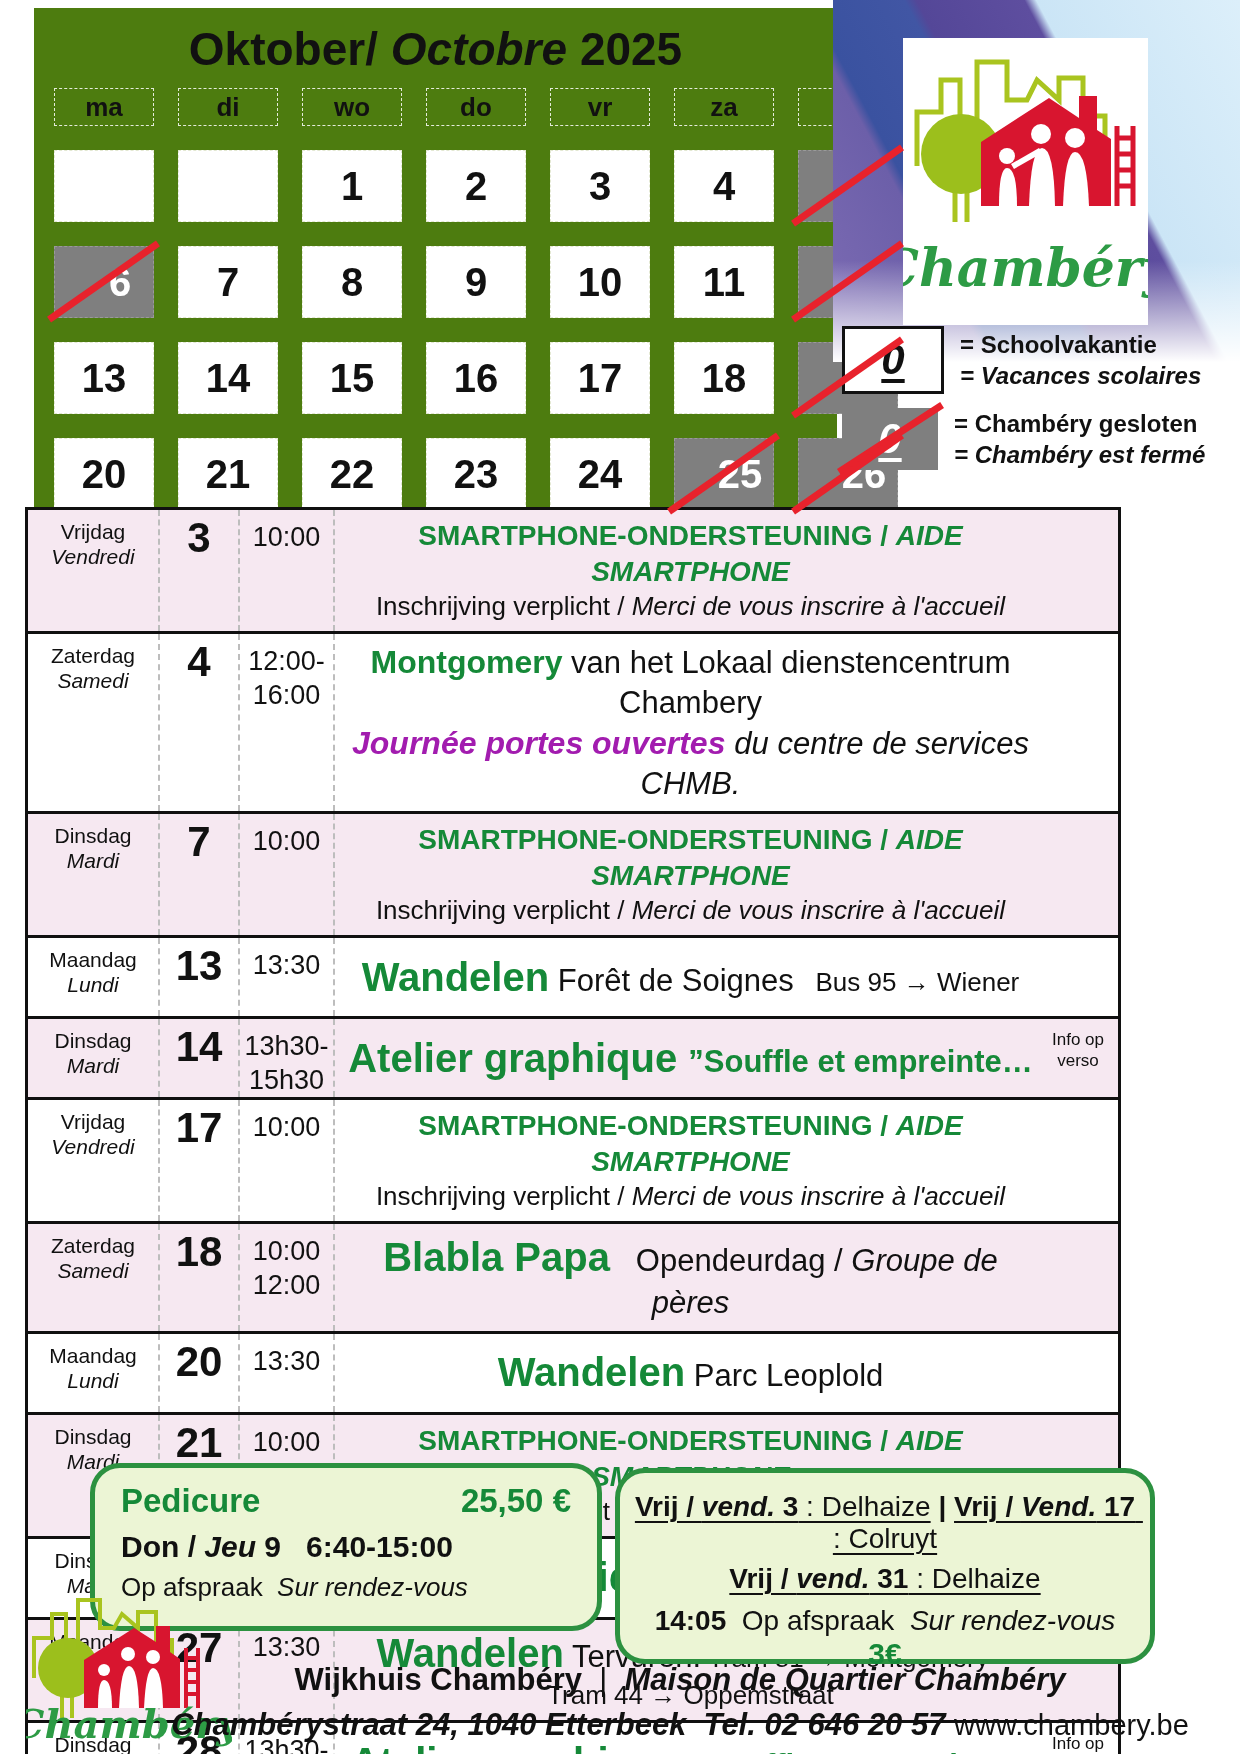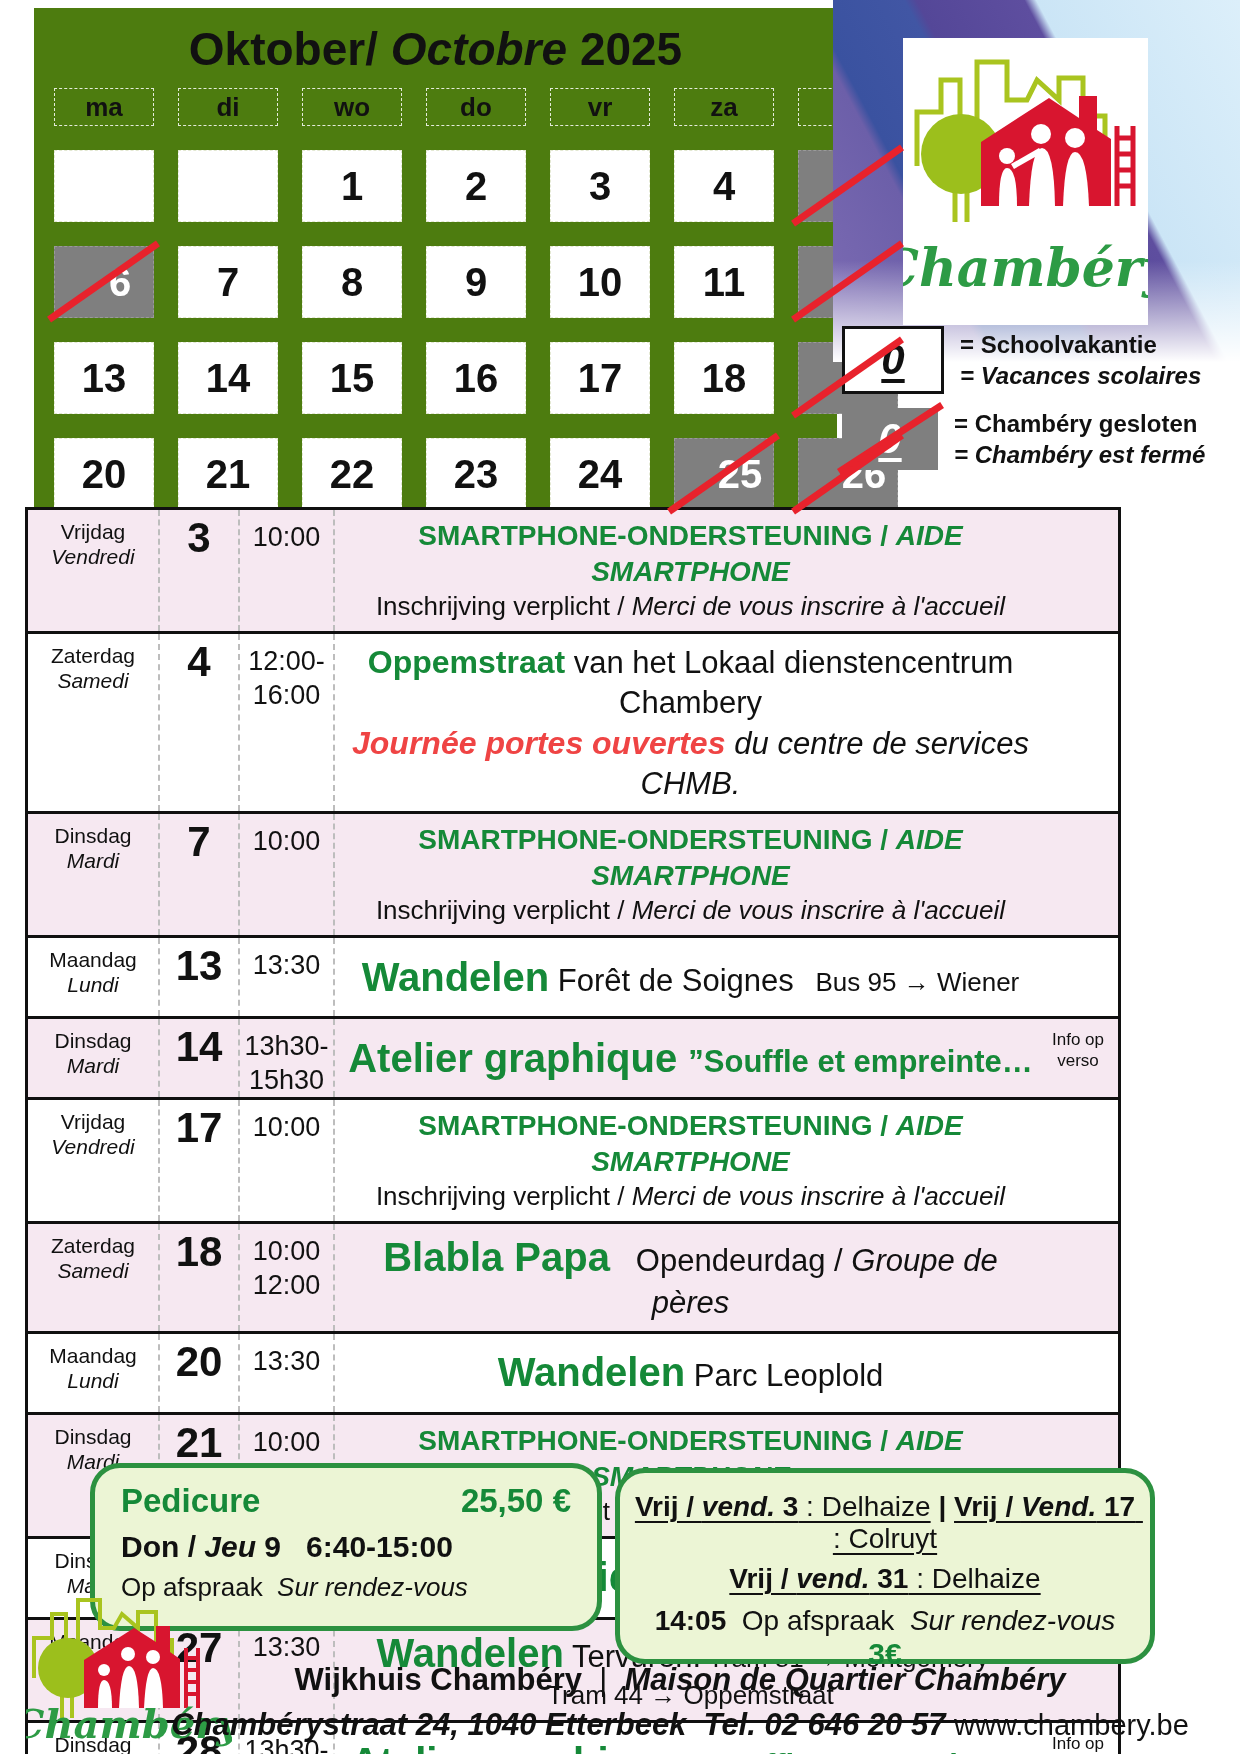--- a/index.html
+++ b/index.html
@@ -48,21 +48,21 @@
   .ev-time{padding-top:10px;text-align:center;font-size:27px;line-height:34px;border-left:2px dashed #bdbdbd;}
   .ev-desc{position:relative;display:flex;flex-direction:column;justify-content:center;text-align:center;padding:8px 78px 8px 6px;min-height:62px;border-left:2px dashed #bdbdbd;}
   .ev-line{line-height:1.28;}
   .note{position:absolute;right:4px;top:10px;width:72px;font-size:17px;line-height:21px;text-align:center;color:#111;}
   .pt{white-space:pre-wrap;}
   .c-gs{color:#158938;font-weight:700;font-size:28px;}
   .c-gsi{color:#158938;font-weight:700;font-size:28px;font-style:italic;}
   .c-k{font-size:26px;}
   .c-ki{font-size:26px;font-style:italic;}
   .c-gb{color:#158938;font-weight:700;font-size:32px;}
-  .c-gbi{color:#ef4444;font-weight:700;font-size:32px;font-style:italic;}
+  .c-gbi{color:#a21caf;font-weight:700;font-size:32px;font-style:italic;}
   .c-kb{font-size:31px;}
   .c-kbi{font-size:31px;font-style:italic;}
   .c-gx{color:#158938;font-weight:700;font-size:40px;}
   .c-gb2{color:#158938;font-weight:700;font-size:31px;}
   .c-ks{font-size:26px;}
 
   
   .box{background:#ecf5d5;border:5px solid #2c9140;border-radius:30px;box-sizing:border-box;}
   .pedicure{left:90px;top:1463px;width:512px;height:168px;padding:14px 26px;}
   .ped-line1{display:flex;justify-content:space-between;align-items:baseline;}
@@ -286,21 +286,21 @@
       <div class="ev-day">
         <div>Zaterdag</div>
         <div class="fr">Samedi</div>
       </div>
       <div class="ev-date">4</div>
       <div class="ev-time">
         <div>12:00-</div>
         <div>16:00</div>
       </div>
       <div class="ev-desc">
-        <div class="ev-line"><span class="pt c-gb">Oppemstraat</span><span class="pt c-kb"> van het Lokaal dienstencentrum Chambery</span></div>
+        <div class="ev-line"><span class="pt c-gb">Montgomery</span><span class="pt c-kb"> van het Lokaal dienstencentrum Chambery</span></div>
         <div class="ev-line"><span class="pt c-gbi">Journée portes ouvertes </span><span class="pt c-kbi">du centre de services CHMB.</span></div>
       </div>
     </div>
     <div class="ev shade">
       <div class="ev-day">
         <div>Dinsdag</div>
         <div class="fr">Mardi</div>
       </div>
       <div class="ev-date">7</div>
       <div class="ev-time">

